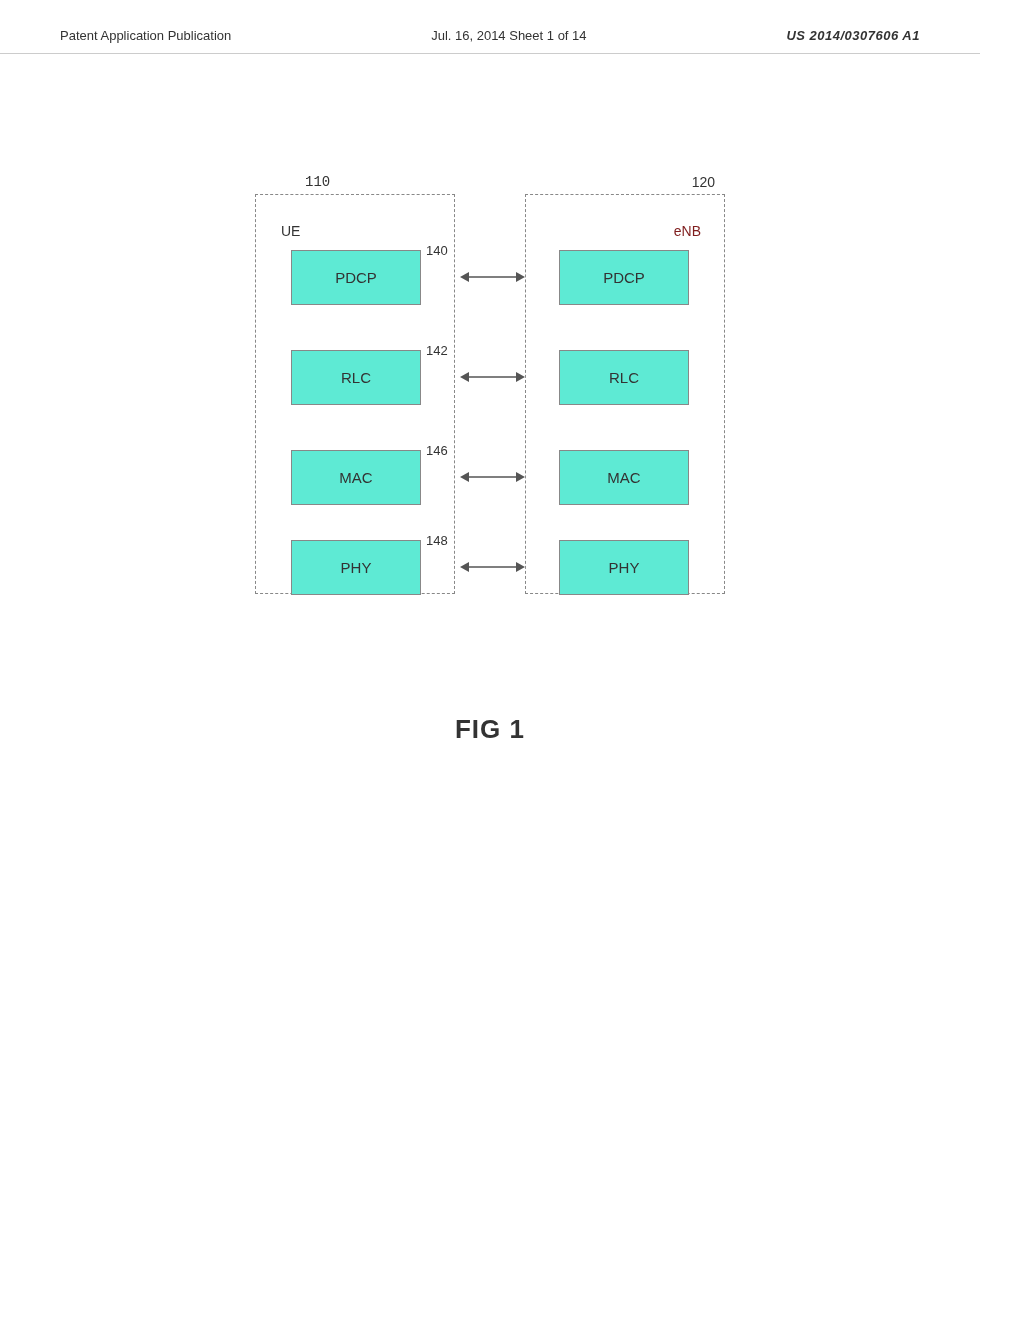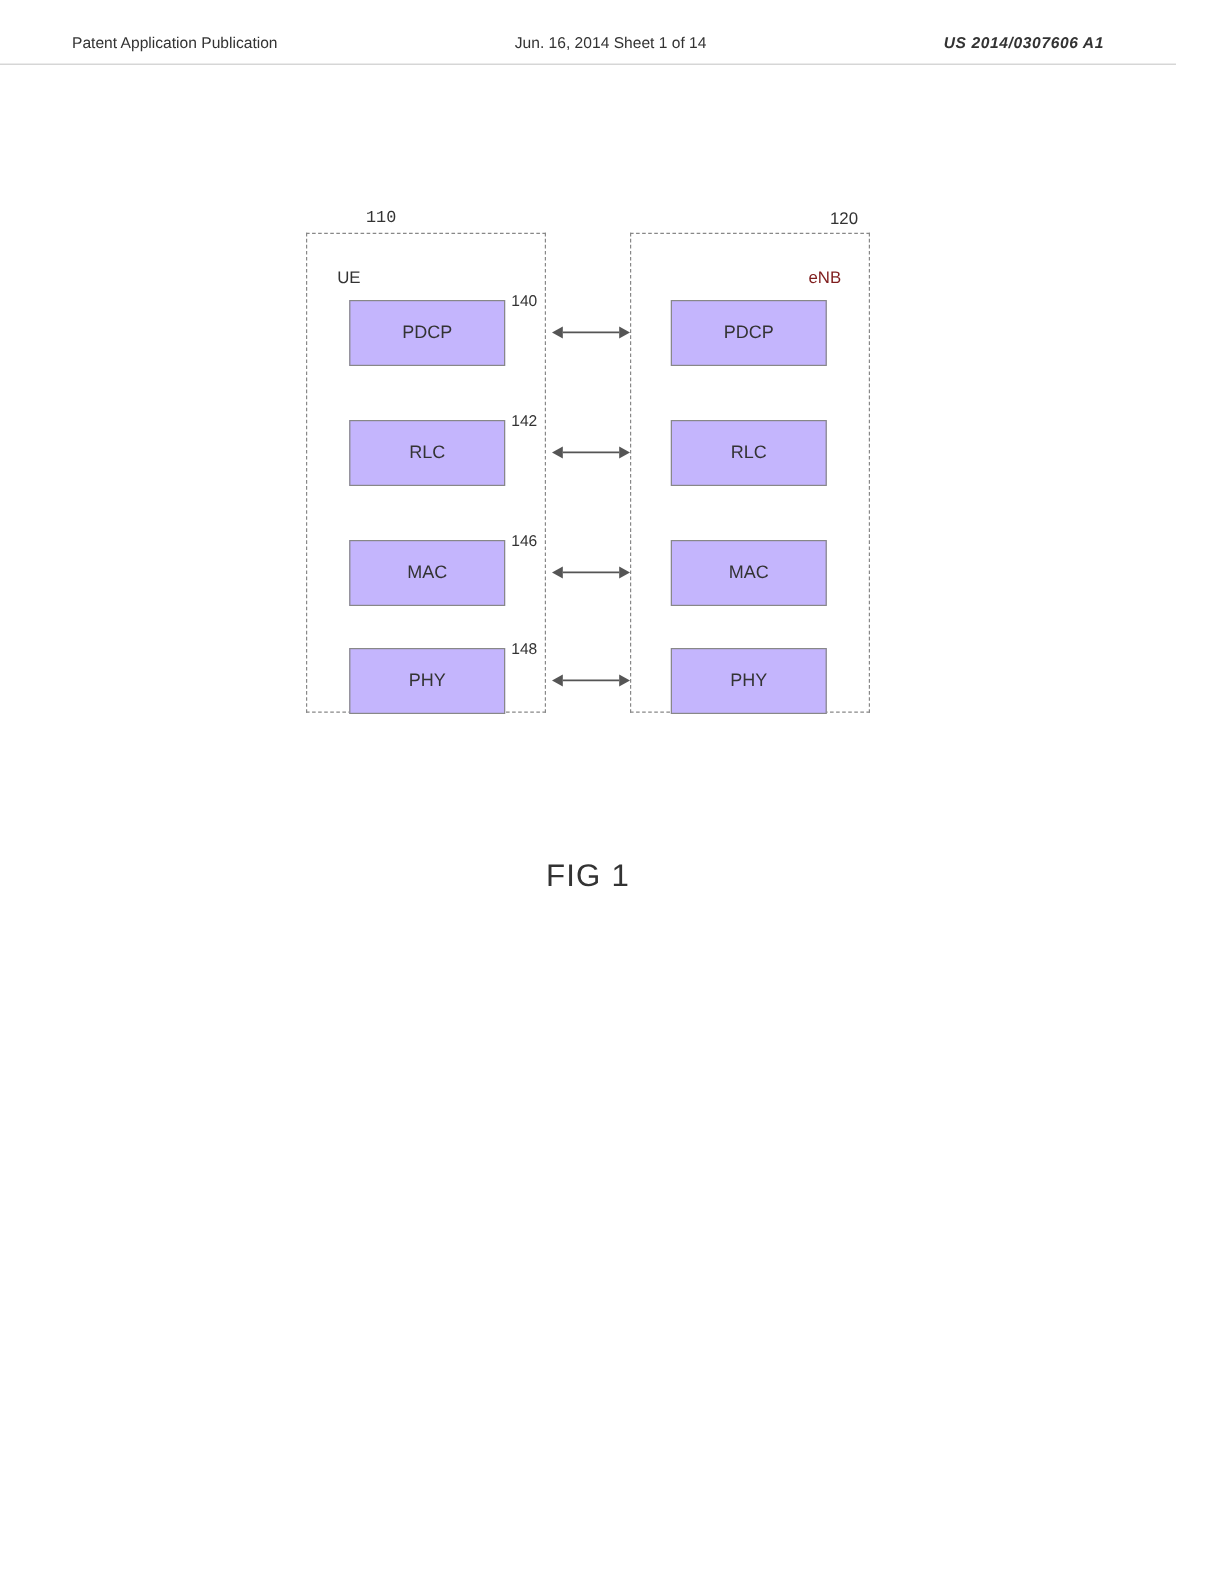--- a/index.html
+++ b/index.html
@@ -103,21 +103,21 @@
     }
     
     .layer-box {
       position: absolute;
       border: 1.5px solid #888;
       display: flex;
       align-items: center;
       justify-content: center;
       font-size: 15px;
       color: #333;
-      background: #c4b5fd;
+      background: #5eead4;
     }
     
     .ue-pdcp {
       top: 55px;
       left: 35px;
       width: 130px;
       height: 55px;
     }
     .ue-rlc {
       top: 155px;
@@ -219,33 +219,33 @@
     }
     .arrow-pdcp { top: 75px; }
     .arrow-rlc  { top: 175px; }
     .arrow-mac  { top: 275px; }
     .arrow-phy  { top: 365px; }
     
     .fig-caption {
       text-align: center;
       margin-top: 80px;
       font-size: 26px;
-      font-weight: normal;
+      font-weight: bold;
       color: #333;
       letter-spacing: 1px;
     }
   </style>
 </head>
 <body>
 
 <div class="page">
 
   <div class="header">
     <div class="header-left">Patent Application Publication</div>
-    <div class="header-center">Jun. 16, 2014   Sheet 1 of 14</div>
+    <div class="header-center">Jul. 16, 2014   Sheet 1 of 14</div>
     <div class="header-right">US 2014/0307606 A1</div>
   </div>
 
   <div class="diagram-area">
     <div class="diagram-wrapper">
 
       <div class="box-label-110">110</div>
       <div class="box-label-120">120</div>
 
       <div class="outer-ue">

